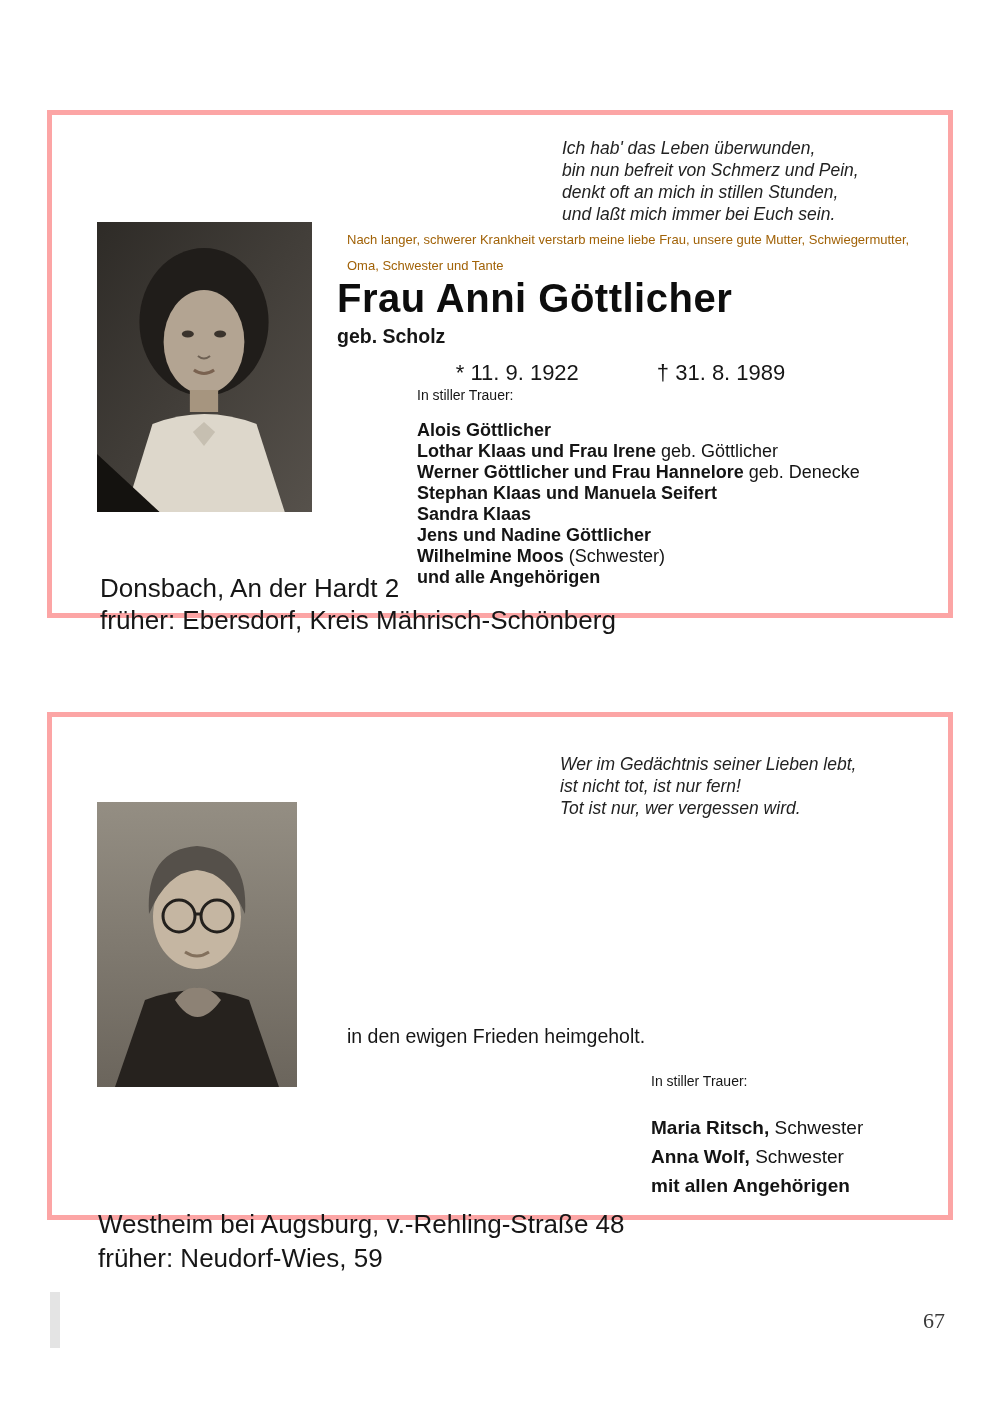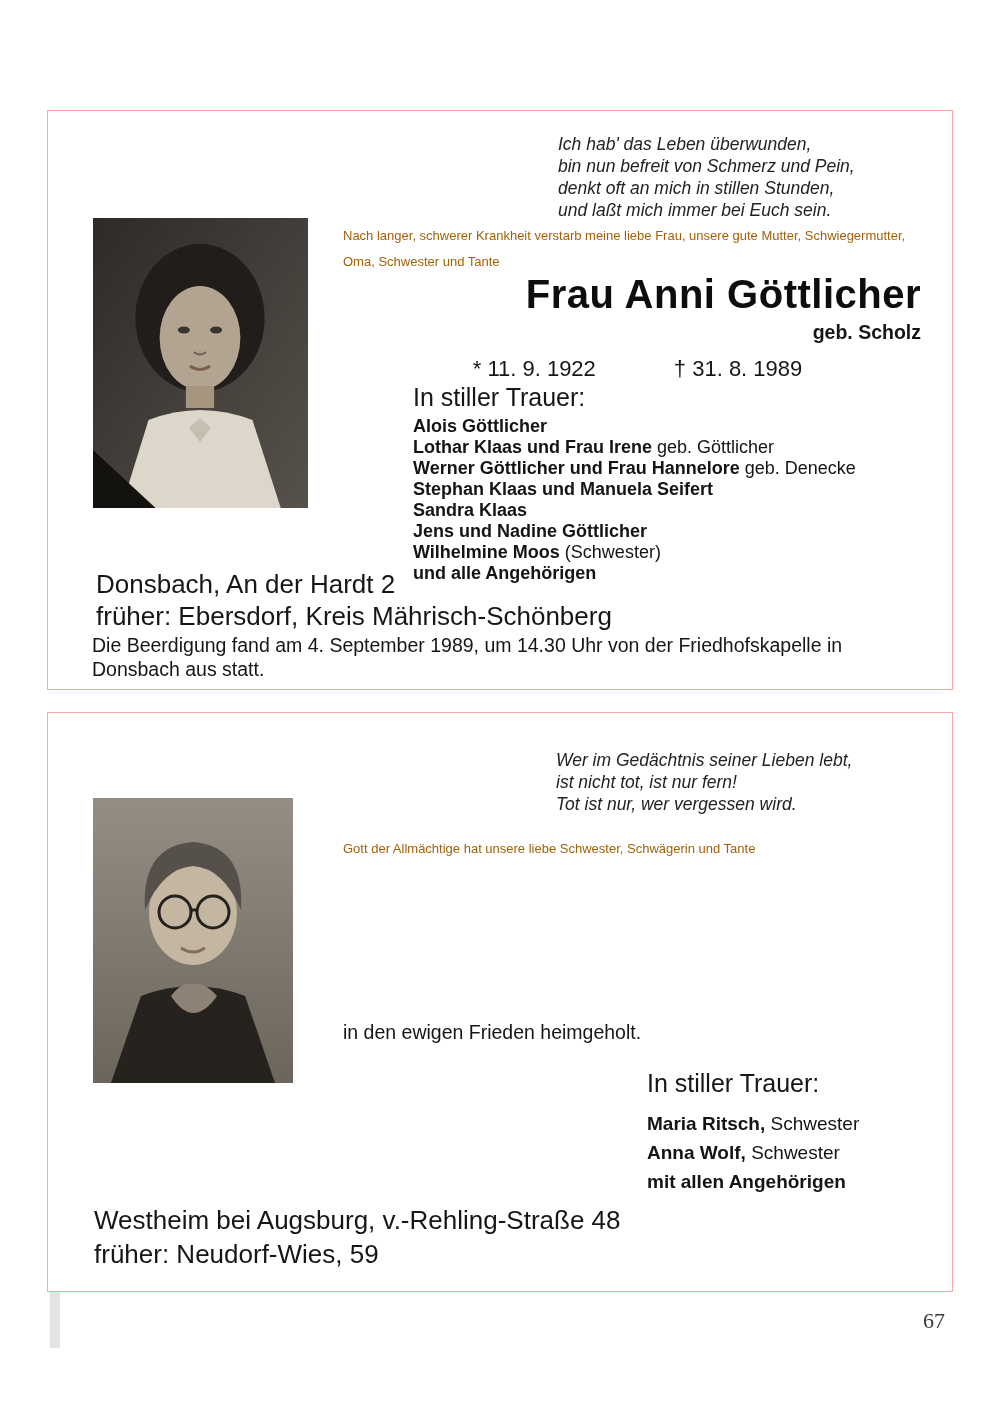--- a/index.html
+++ b/index.html
@@ -8,22 +8,22 @@
     width: 1000px; height: 1413px;
     position: relative;
     font-family: "Liberation Sans", sans-serif;
     color: #1b1b1b;
     -webkit-font-smoothing: antialiased;
   }
   .notice {
     position: absolute;
     left: 47px;
     width: 906px;
-    height: 580px;
-    border: 1px solid #fca5a5;
+    height: 508px;
+    border: 5px solid #fca5a5;
     background: #fff;
   }
   #notice1 { top: 110px; }
   #notice2 { top: 712px; }
 
   .poem {
     position: absolute;
     font-style: italic;
     font-size: 17.5px;
     line-height: 22px;
@@ -44,21 +44,21 @@
     position: absolute;
     left: 295px;
     width: 567px;
     font-size: 13px;
     line-height: 26px;
     color: #a16207;
   }
   #notice1 .intro { top: 112px; }
   #notice2 .intro { top: 120px; line-height: 31px; }
 
-  .namecol { position: absolute; left: 306px; width: 567px; text-align: right; }
+  .namecol { position: absolute; left: 285px; width: 567px; text-align: left; }
   #notice1 .namecol { top: 160px; }
   #notice2 .namecol { top: 190px; }
 
   .dname {
     font-weight: 700;
     font-size: 40px;
     letter-spacing: 0.5px;
     color: #0d0d0d;
     line-height: 46px;
   }
@@ -75,21 +75,21 @@
     display: flex;
     justify-content: center;
     gap: 78px;
     margin-top: 12px;
     font-size: 22px;
     color: #161616;
   }
 
   .trauer-label {
     position: absolute;
-    font-size: 25px;
+    font-size: 14px;
     color: #161616;
   }
   #notice1 .trauer-label { left: 365px; top: 272px; }
   #notice2 .trauer-label { left: 599px; top: 356px; }
 
   .mourners { position: absolute; font-size: 18px; line-height: 21px; color: #141414; }
   #notice1 .mourners { left: 365px; top: 305px; }
   #notice2 .mourners { left: 599px; top: 396px; font-size: 19px; line-height: 29px; }
   .mline b { font-weight: 700; text-align: center; }
 
@@ -194,21 +194,20 @@
     <div class="mline"><b>Stephan Klaas und Manuela Seifert</b><span></span></div>
     <div class="mline"><b>Sandra Klaas</b><span></span></div>
     <div class="mline"><b>Jens und Nadine Göttlicher</b><span></span></div>
     <div class="mline"><b>Wilhelmine Moos</b><span> (Schwester)</span></div>
     <div class="mline"><b>und alle Angehörigen</b><span></span></div>
   </div>
 
   <div class="addr addr1">Donsbach, An der Hardt 2</div>
   <div class="addr addr2">früher: Ebersdorf, Kreis Mährisch-Schönberg</div>
 
-  <p class="funeral">Die Beerdigung fand am 4. September 1989, um 14.30 Uhr von der Friedhofskapelle in Donsbach aus statt.</p>
 
 </section>
 
 <section class="notice" id="notice2">
 
   <div class="poem">
     <div>Wer im Gedächtnis seiner Lieben lebt,</div>
     <div>ist nicht tot, ist nur fern!</div>
     <div>Tot ist nur, wer vergessen wird.</div>
   </div>
@@ -226,21 +225,20 @@
       <path d="M52 112 Q48 48 100 44 Q152 48 148 112 Q130 70 100 68 Q70 70 52 112 Z" fill="#55504a"></path>
       <circle cx="82" cy="114" r="16" fill="none" stroke="#23201d" stroke-width="3"></circle>
       <circle cx="120" cy="114" r="16" fill="none" stroke="#23201d" stroke-width="3"></circle>
       <line x1="97" y1="112" x2="105" y2="112" stroke="#23201d" stroke-width="3"></line>
       <path d="M88 150 q12 8 24 0" stroke="#83705c" stroke-width="3" fill="none"></path>
       <path d="M18 285 L48 198 Q100 178 152 198 L182 285 Z" fill="#26221e"></path>
       <path d="M78 198 Q100 232 124 198 Q112 184 100 186 Q88 184 78 198 Z" fill="#8d8275"></path>
     </svg>
   </div>
 
-  <p class="intro">Gott der Allmächtige hat unsere liebe Schwester, Schwägerin und Tante</p>
 
 
   <p class="closing">in den ewigen Frieden heimgeholt.</p>
 
   <div class="trauer-label">In stiller Trauer:</div>
 
   <div class="mourners">
     <div class="mline"><b>Maria Ritsch,</b><span> Schwester</span></div>
     <div class="mline"><b>Anna Wolf,</b><span> Schwester</span></div>
     <div class="mline"><b>mit allen Angehörigen</b><span></span></div>

